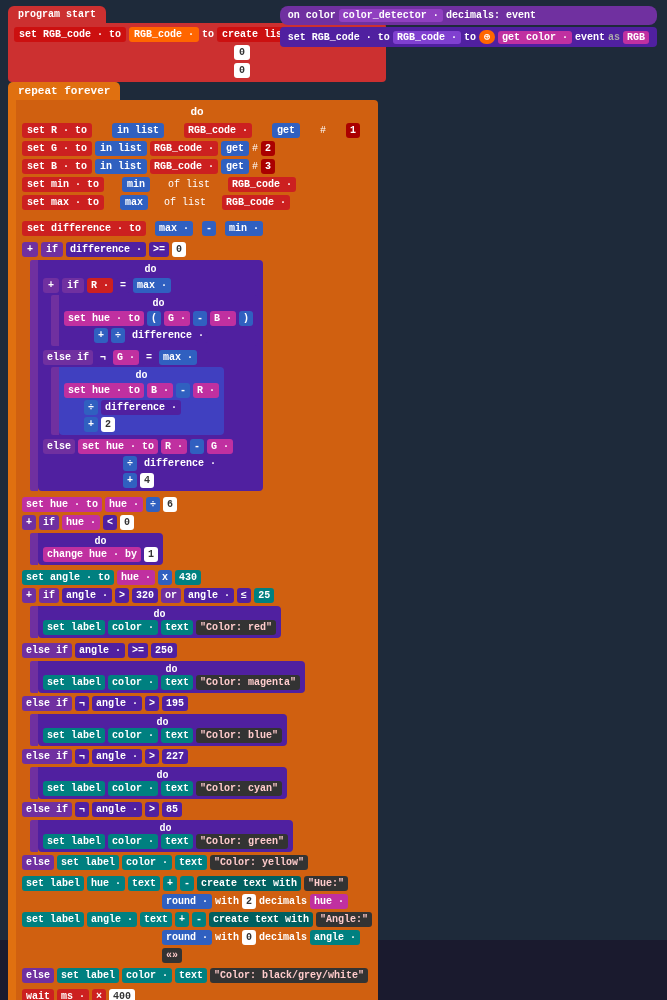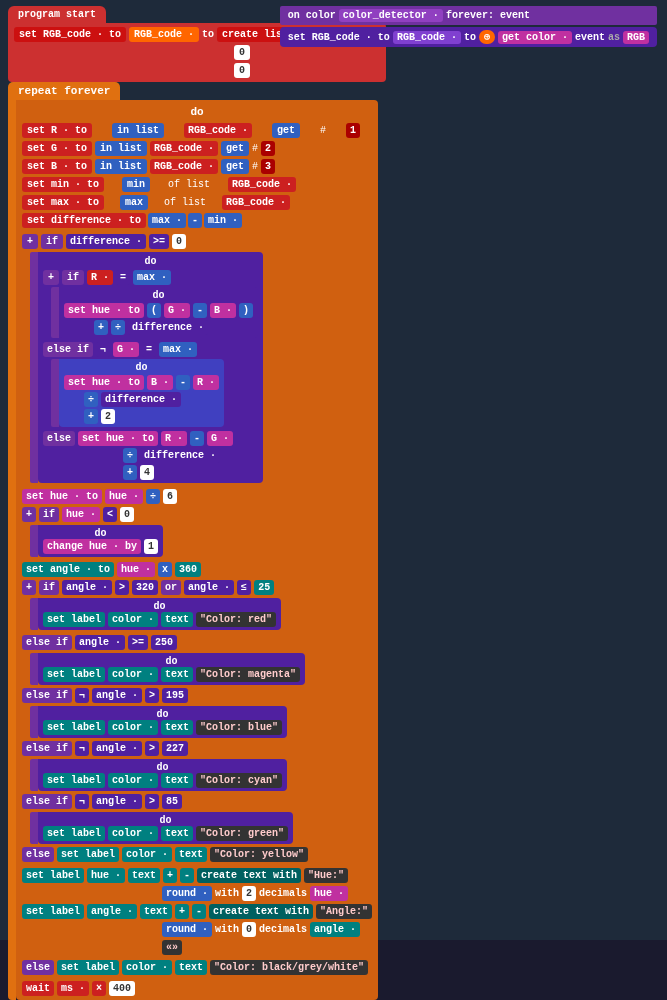--- a/index.html
+++ b/index.html
@@ -44,24 +44,24 @@
       <div style="display:flex; align-items:center; gap:3px; padding-left:220px;">
         <span style="background:#ffffff; color:#333; border-radius:3px; padding:2px 5px; font-size:10px; font-weight:bold;">0</span>
       </div>
       <div style="display:flex; align-items:center; gap:3px; padding-left:220px;">
         <span style="background:#ffffff; color:#333; border-radius:3px; padding:2px 5px; font-size:10px; font-weight:bold;">0</span>
       </div>
     </div>
   </div>
 
   <div style="position:absolute; right:10px; top:6px; display:flex; flex-direction:column; gap:2px;">
-    <div style="background:#7030a0; border-radius:2px; padding:3px 8px; display:flex; align-items:center; gap:3px; color:white; font-size:10px; font-weight:bold;">
+    <div style="background:#7030a0; border-radius:8px; padding:3px 8px; display:flex; align-items:center; gap:3px; color:white; font-size:10px; font-weight:bold;">
       <span>on color</span>
       <span style="background:#9040c0; color:white; border-radius:3px; padding:1px 4px;">color_detector ·</span>
-      <span>forever: event</span>
+      <span>decimals: event</span>
     </div>
     <div style="background:#5020a0; border-radius:4px; padding:3px 8px; display:flex; align-items:center; gap:3px; color:white; font-size:10px; font-weight:bold;">
       <span>set RGB_code · to</span>
       <span style="background:#8040d0; color:white; border-radius:3px; padding:1px 4px;">RGB_code ·</span>
       <span>to</span>
       <span style="background:#ff6600; color:white; border-radius:10px; padding:1px 5px;">⊕</span>
       <span style="background:#c030a0; color:white; border-radius:3px; padding:1px 4px;">get color ·</span>
       <span>event</span>
       <span style="color:#aaa;">as</span>
       <span style="background:#c030a0; color:white; border-radius:3px; padding:1px 4px;">RGB</span>
@@ -110,21 +110,21 @@
           <span style="background:#cc2020; color:white; border-radius:3px; padding:2px 4px; font-size:10px; font-weight:bold;">RGB_code ·</span>
         </div>
 
         <div style="display:flex; align-items:center; gap:16px;">
           <span style="background:#cc2020; color:white; border-radius:3px; padding:2px 5px; font-size:10px; font-weight:bold;">set max · to</span>
           <span style="background:#3060c0; color:white; border-radius:3px; padding:2px 5px; font-size:10px; font-weight:bold;">max</span>
           <span style="color:white; font-size:10px;">of list</span>
           <span style="background:#cc2020; color:white; border-radius:3px; padding:2px 4px; font-size:10px; font-weight:bold;">RGB_code ·</span>
         </div>
 
-        <div style="display:flex; align-items:center; gap:2px;">
+        <div style="display:flex; align-items:center; gap:9px;margin-top:8px;">
           <span style="background:#cc2020; color:white; border-radius:3px; padding:2px 5px; font-size:10px; font-weight:bold;">set difference · to</span>
           <span style="background:#3060c0; color:white; border-radius:3px; padding:2px 4px; font-size:10px; font-weight:bold;">max ·</span>
           <span style="background:#3060c0; color:white; border-radius:3px; padding:2px 4px; font-size:10px; font-weight:bold;">-</span>
           <span style="background:#3060c0; color:white; border-radius:3px; padding:2px 4px; font-size:10px; font-weight:bold;">min ·</span>
         </div>
 
         <div style="display:flex; align-items:center; gap:3px; margin-top:3px;">
           <span style="background:#7030a0; color:white; border-radius:3px; padding:2px 5px; font-size:10px; font-weight:bold;">+</span>
           <span style="background:#7030a0; color:white; border-radius:3px; padding:2px 5px; font-size:10px; font-weight:bold;">if</span>
           <span style="background:#5020a0; color:white; border-radius:3px; padding:2px 4px; font-size:10px; font-weight:bold;">difference ·</span>
@@ -235,21 +235,21 @@
               <span style="background:#c030a0; color:white; border-radius:3px; padding:2px 4px; font-size:10px; font-weight:bold;">change hue · by</span>
               <span style="background:#ffffff; color:#333; border-radius:3px; padding:2px 4px; font-size:10px; font-weight:bold;">1</span>
             </div>
           </div>
         </div>
 
         <div style="display:flex; align-items:center; gap:3px; margin-top:2px;">
           <span style="background:#008080; color:white; border-radius:3px; padding:2px 4px; font-size:10px; font-weight:bold;">set angle · to</span>
           <span style="background:#c030a0; color:white; border-radius:3px; padding:2px 4px; font-size:10px; font-weight:bold;">hue ·</span>
           <span style="background:#3060c0; color:white; border-radius:3px; padding:2px 4px; font-size:10px; font-weight:bold;">x</span>
-          <span style="background:#008080; color:white; border-radius:3px; padding:2px 4px; font-size:10px; font-weight:bold;">360</span>
+          <span style="background:#008080; color:white; border-radius:3px; padding:2px 4px; font-size:10px; font-weight:bold;">430</span>
         </div>
 
         <div style="display:flex; align-items:center; gap:3px; flex-wrap:wrap;">
           <span style="background:#7030a0; color:white; border-radius:3px; padding:2px 4px; font-size:10px; font-weight:bold;">+</span>
           <span style="background:#7030a0; color:white; border-radius:3px; padding:2px 4px; font-size:10px; font-weight:bold;">if</span>
           <span style="background:#5020a0; color:white; border-radius:3px; padding:2px 4px; font-size:10px; font-weight:bold;">angle ·</span>
           <span style="background:#5020a0; color:white; border-radius:3px; padding:2px 4px; font-size:10px; font-weight:bold;">&gt;</span>
           <span style="background:#5020a0; color:white; border-radius:3px; padding:2px 4px; font-size:10px; font-weight:bold;">320</span>
           <span style="background:#7030a0; color:white; border-radius:3px; padding:2px 4px; font-size:10px; font-weight:bold;">or</span>
           <span style="background:#5020a0; color:white; border-radius:3px; padding:2px 4px; font-size:10px; font-weight:bold;">angle ·</span>

